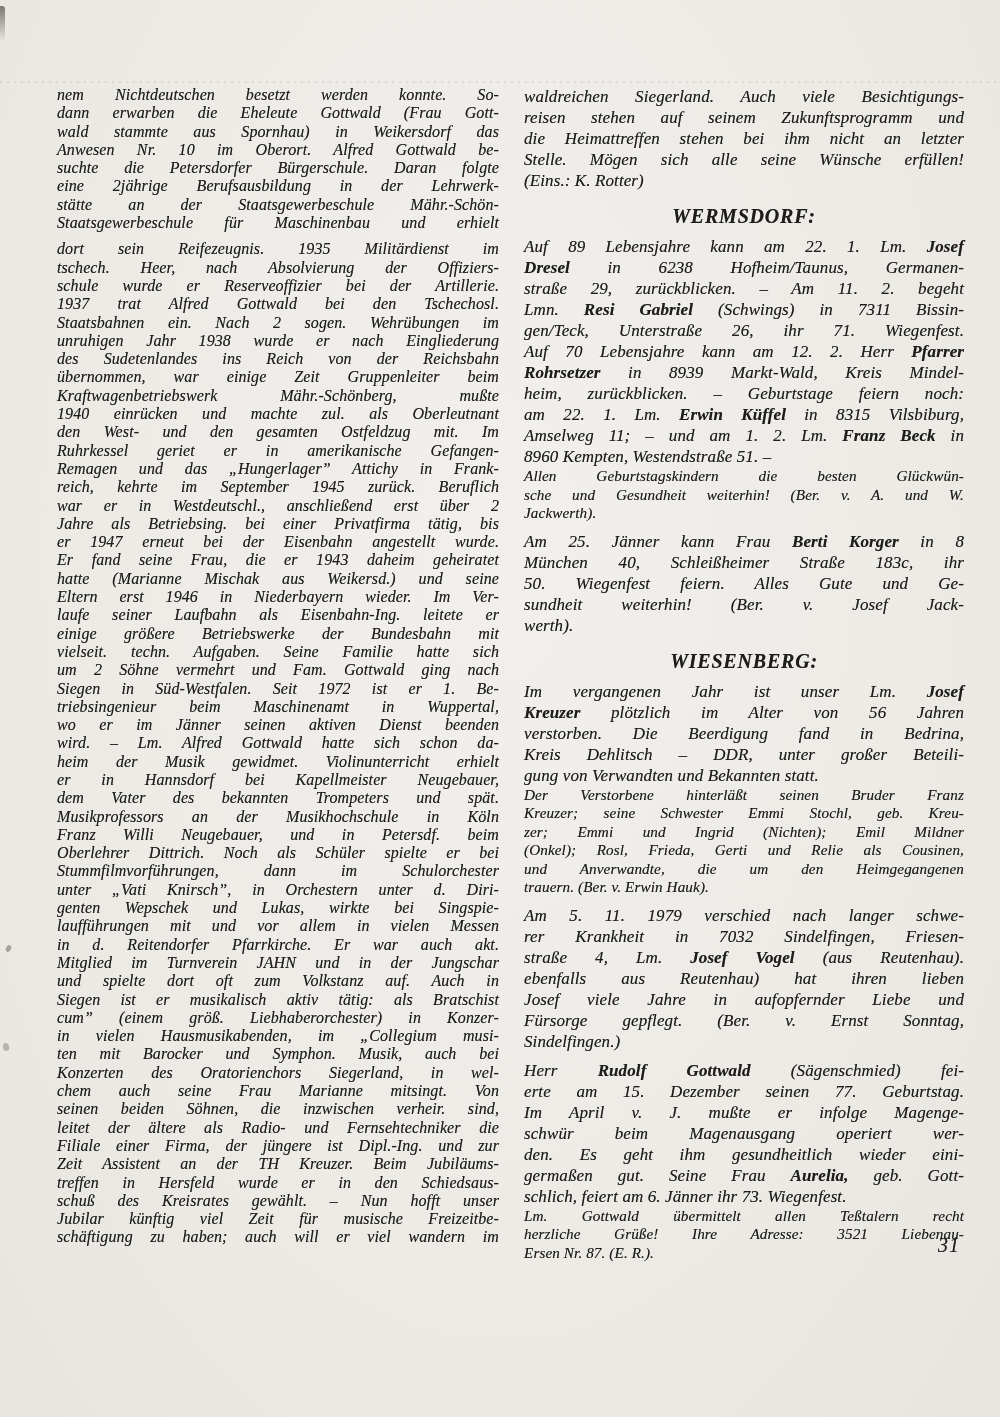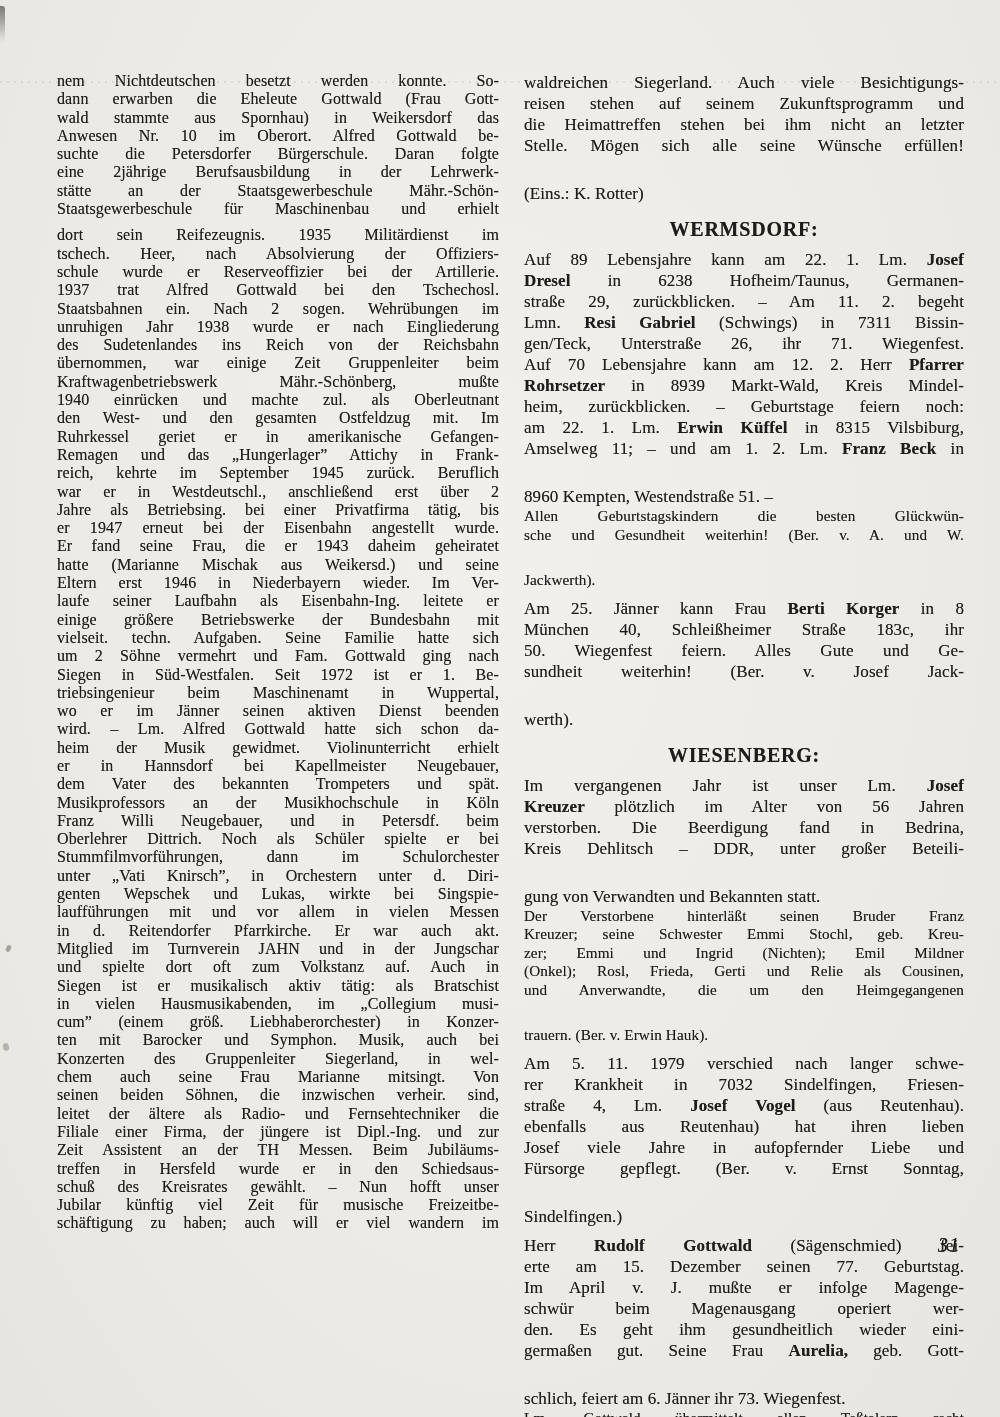--- a/index.html
+++ b/index.html
@@ -9,31 +9,31 @@
   html,body{margin:0;padding:0;}
   body{
     width:1000px;height:1417px;
     position:relative;overflow:hidden;
     background:
       radial-gradient(ellipse at 50% 38%, #F1F0EC 0%, #ECEBE6 55%, #E6E5E0 100%);
     font-family:"Liberation Serif","DejaVu Serif",serif;
     color:var(--ink);
   }
   .page{position:absolute;inset:0;}
-  .col{position:absolute;top:72px;}
+  .col{position:absolute;top:86px;font-style:italic;}
   .col-left{left:57px;width:442px;font-size:16px;line-height:18.3px;}
   .col-right{left:524px;width:440px;font-size:17px;line-height:21px;}
   .line{
     text-align:justify;
     text-align-last:justify;
     letter-spacing:0.1px;
     text-shadow:0 0 0.5px rgba(30,29,27,0.55);
     white-space:normal;
   }
-  .line.nj{text-align-last:left;margin-top:27px;}
+  .line.nj{text-align-last:left;}
   .para{margin-top:8px;}
   .para:first-child{margin-top:0;}
   .para.attached{margin-top:0;}
   .para.tight{margin-top:8px;}
   .col-right .para.small{font-size:15.2px;line-height:18.5px;}
   .heading{
     font-weight:bold;font-size:20px;letter-spacing:0.8px;
     margin-top:15px;margin-bottom:9px;
     text-shadow:0 0 0.5px rgba(30,29,27,0.6);
     text-align:center;
@@ -114,29 +114,29 @@
         <div class="line">Franz Willi Neugebauer, und in Petersdf. beim</div>
         <div class="line">Oberlehrer Dittrich. Noch als Schüler spielte er bei</div>
         <div class="line">Stummfilmvorführungen, dann im Schulorchester</div>
         <div class="line">unter „Vati Knirsch”, in Orchestern unter d. Diri-</div>
         <div class="line">genten Wepschek und Lukas, wirkte bei Singspie-</div>
         <div class="line">laufführungen mit und vor allem in vielen Messen</div>
         <div class="line">in d. Reitendorfer Pfarrkirche. Er war auch akt.</div>
         <div class="line">Mitglied im Turnverein JAHN und in der Jungschar</div>
         <div class="line">und spielte dort oft zum Volkstanz auf. Auch in</div>
         <div class="line">Siegen ist er musikalisch aktiv tätig: als Bratschist</div>
+        <div class="line">cum” (einem größ. Liebhaberorchester) in Konzer-</div>
         <div class="line">in vielen Hausmusikabenden, im „Collegium musi-</div>
-        <div class="line">cum” (einem größ. Liebhaberorchester) in Konzer-</div>
         <div class="line">ten mit Barocker und Symphon. Musik, auch bei</div>
-        <div class="line">Konzerten des Gruppenleiter Siegerland, in wel-</div>
+        <div class="line">Konzerten des Oratorienchors Siegerland, in wel-</div>
         <div class="line">chem auch seine Frau Marianne mitsingt. Von</div>
         <div class="line">seinen beiden Söhnen, die inzwischen verheir. sind,</div>
         <div class="line">leitet der ältere als Radio- und Fernsehtechniker die</div>
         <div class="line">Filiale einer Firma, der jüngere ist Dipl.-Ing. und zur</div>
-        <div class="line">Zeit Assistent an der TH Messen. Beim Jubiläums-</div>
+        <div class="line">Zeit Assistent an der TH Kreuzer. Beim Jubiläums-</div>
         <div class="line">treffen in Hersfeld wurde er in den Schiedsaus-</div>
         <div class="line">schuß des Kreisrates gewählt. – Nun hofft unser</div>
         <div class="line">Jubilar künftig viel Zeit für musische Freizeitbe-</div>
         <div class="line">schäftigung zu haben; auch will er viel wandern im</div>
       </div>
     </div>
   <div class="col col-right" id="col-right">
       <div class="para">
         <div class="line">waldreichen Siegerland. Auch viele Besichtigungs-</div>
         <div class="line">reisen stehen auf seinem Zukunftsprogramm und</div>

